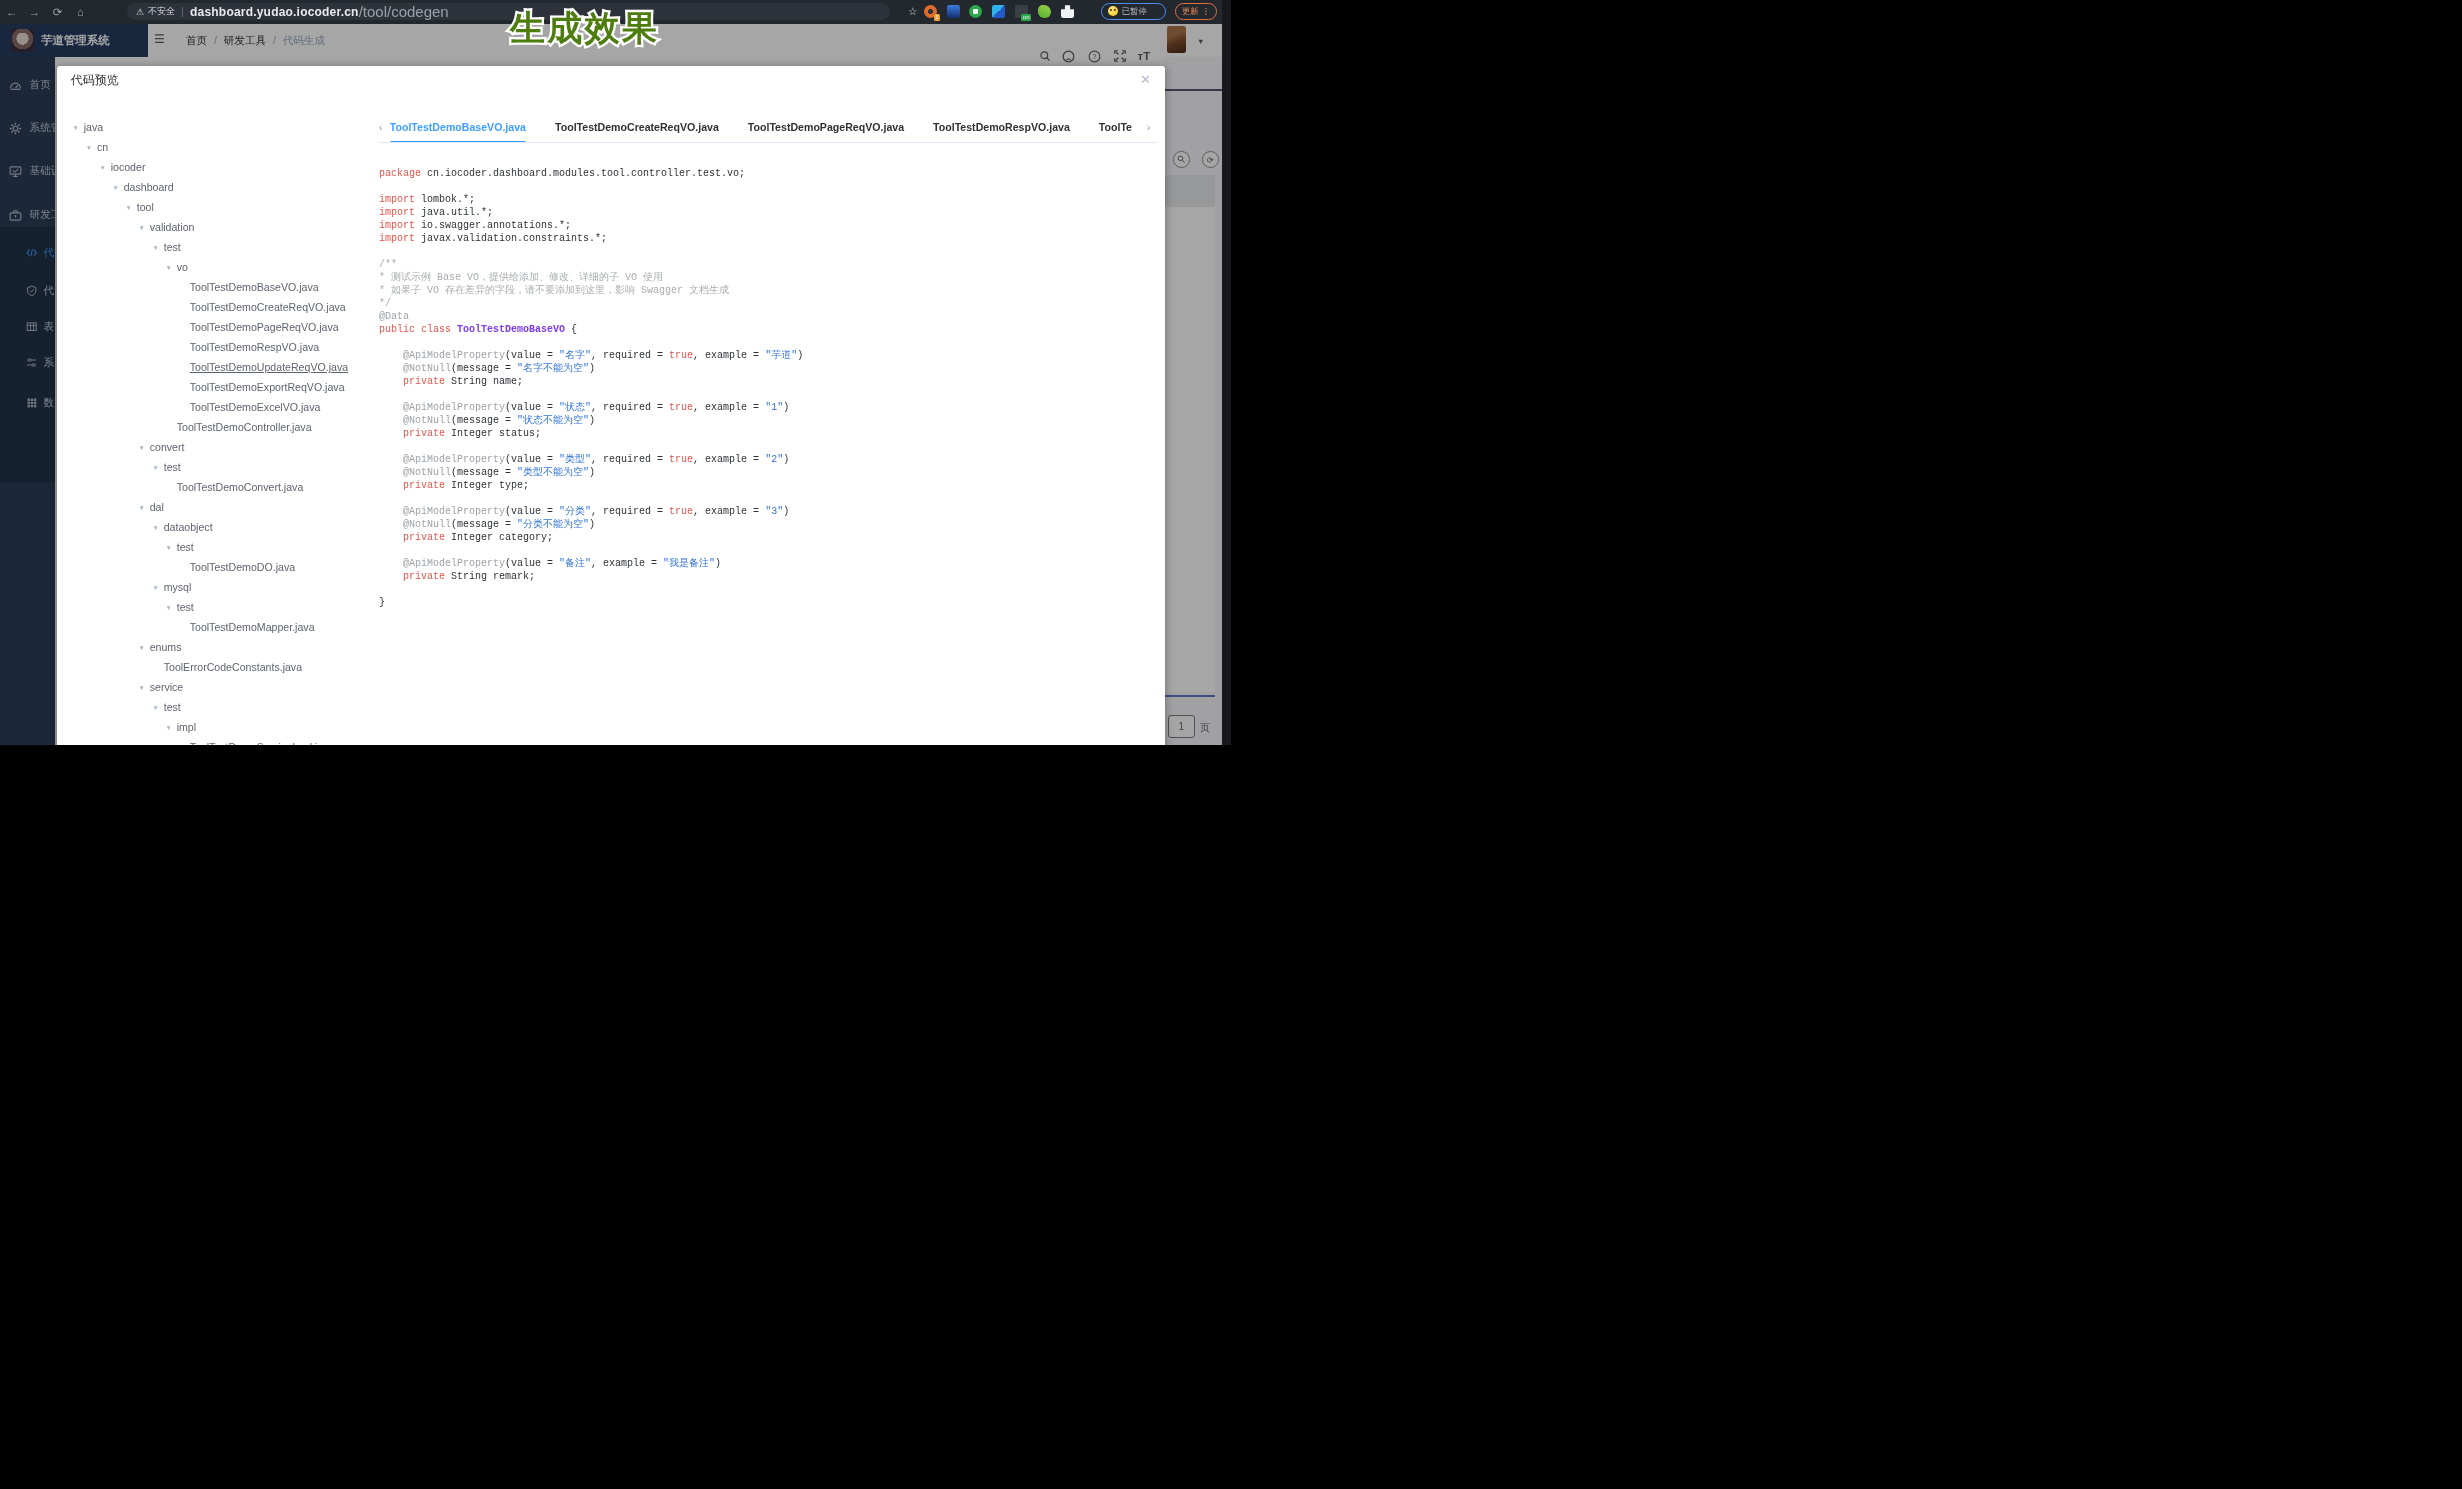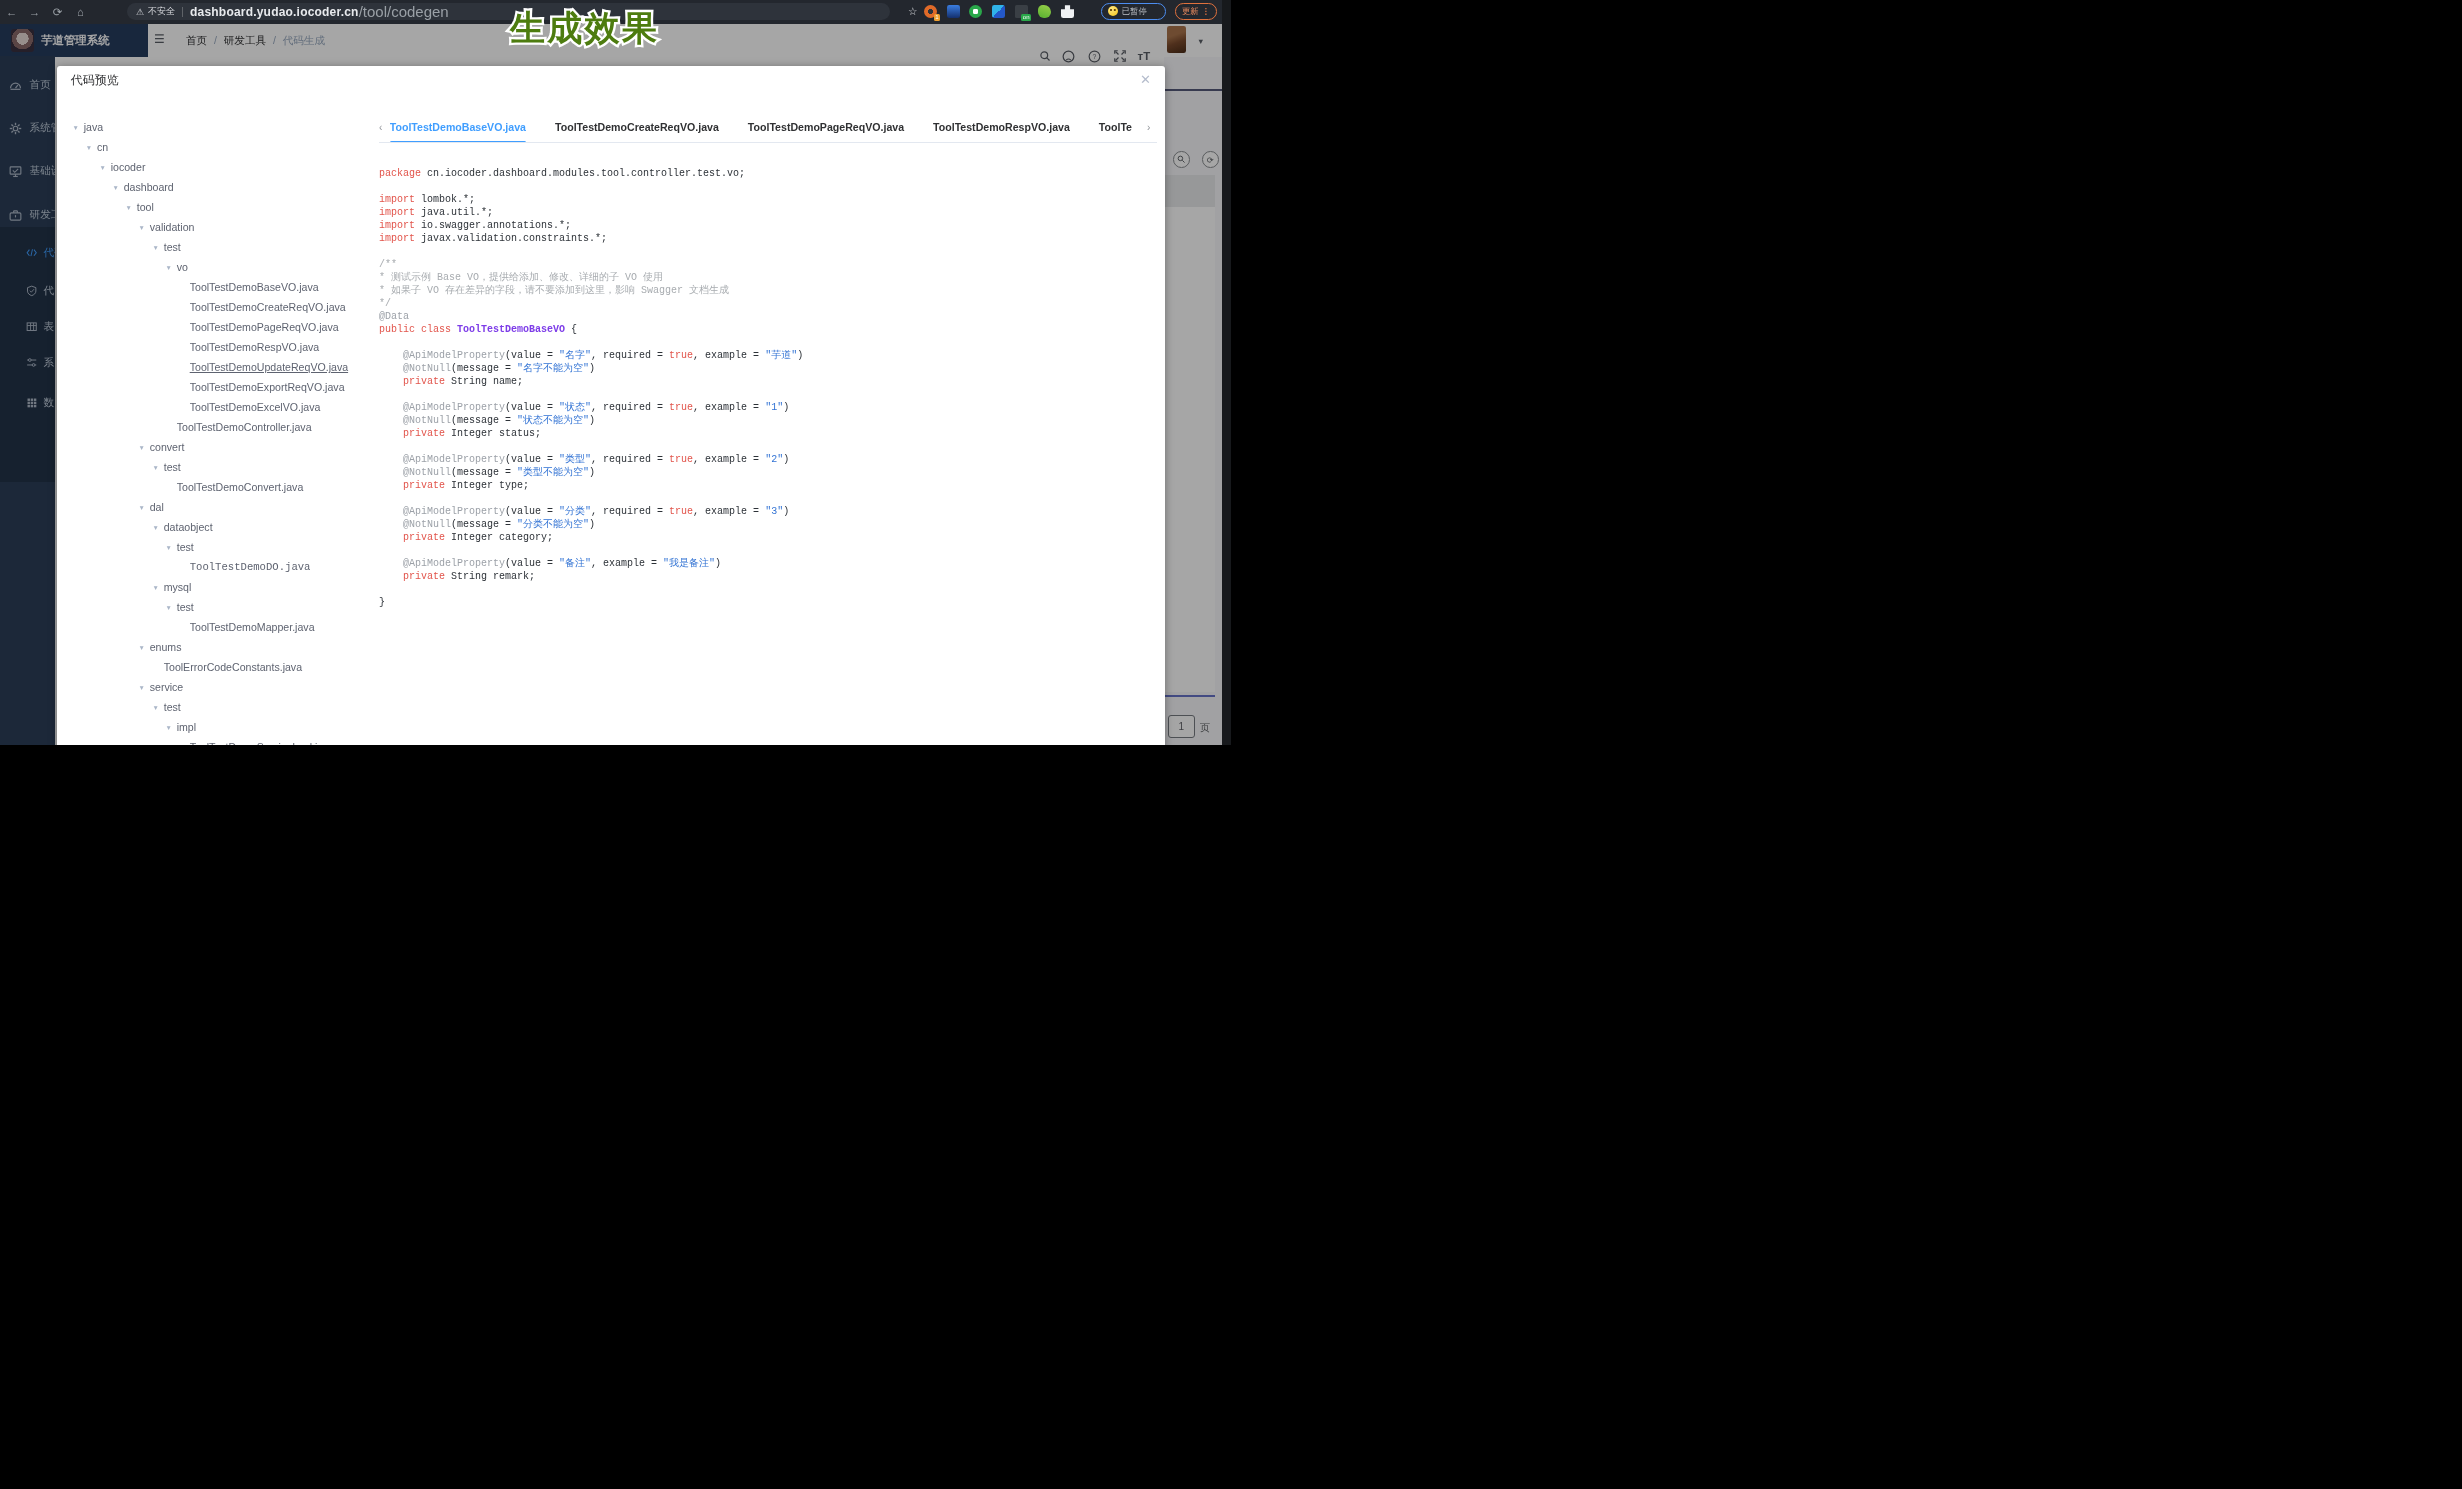--- a/index.html
+++ b/index.html
@@ -372,21 +372,21 @@
           <span>dal</span>
         </div>
         <div class="tree-row" style="padding-left: 83px;">
           <span class="tree-caret">▾</span>
           <span>dataobject</span>
         </div>
         <div class="tree-row" style="padding-left: 96px;">
           <span class="tree-caret">▾</span>
           <span>test</span>
         </div>
-        <div class="tree-row" style="padding-left: 109px; font-family: Liberation Mono, monospace;">
+        <div class="tree-row" style="padding-left: 109px;">
           <span class="tree-sp"></span>
           <span>ToolTestDemoDO.java</span>
         </div>
         <div class="tree-row" style="padding-left: 83px;">
           <span class="tree-caret">▾</span>
           <span>mysql</span>
         </div>
         <div class="tree-row" style="padding-left: 96px;">
           <span class="tree-caret">▾</span>
           <span>test</span>

